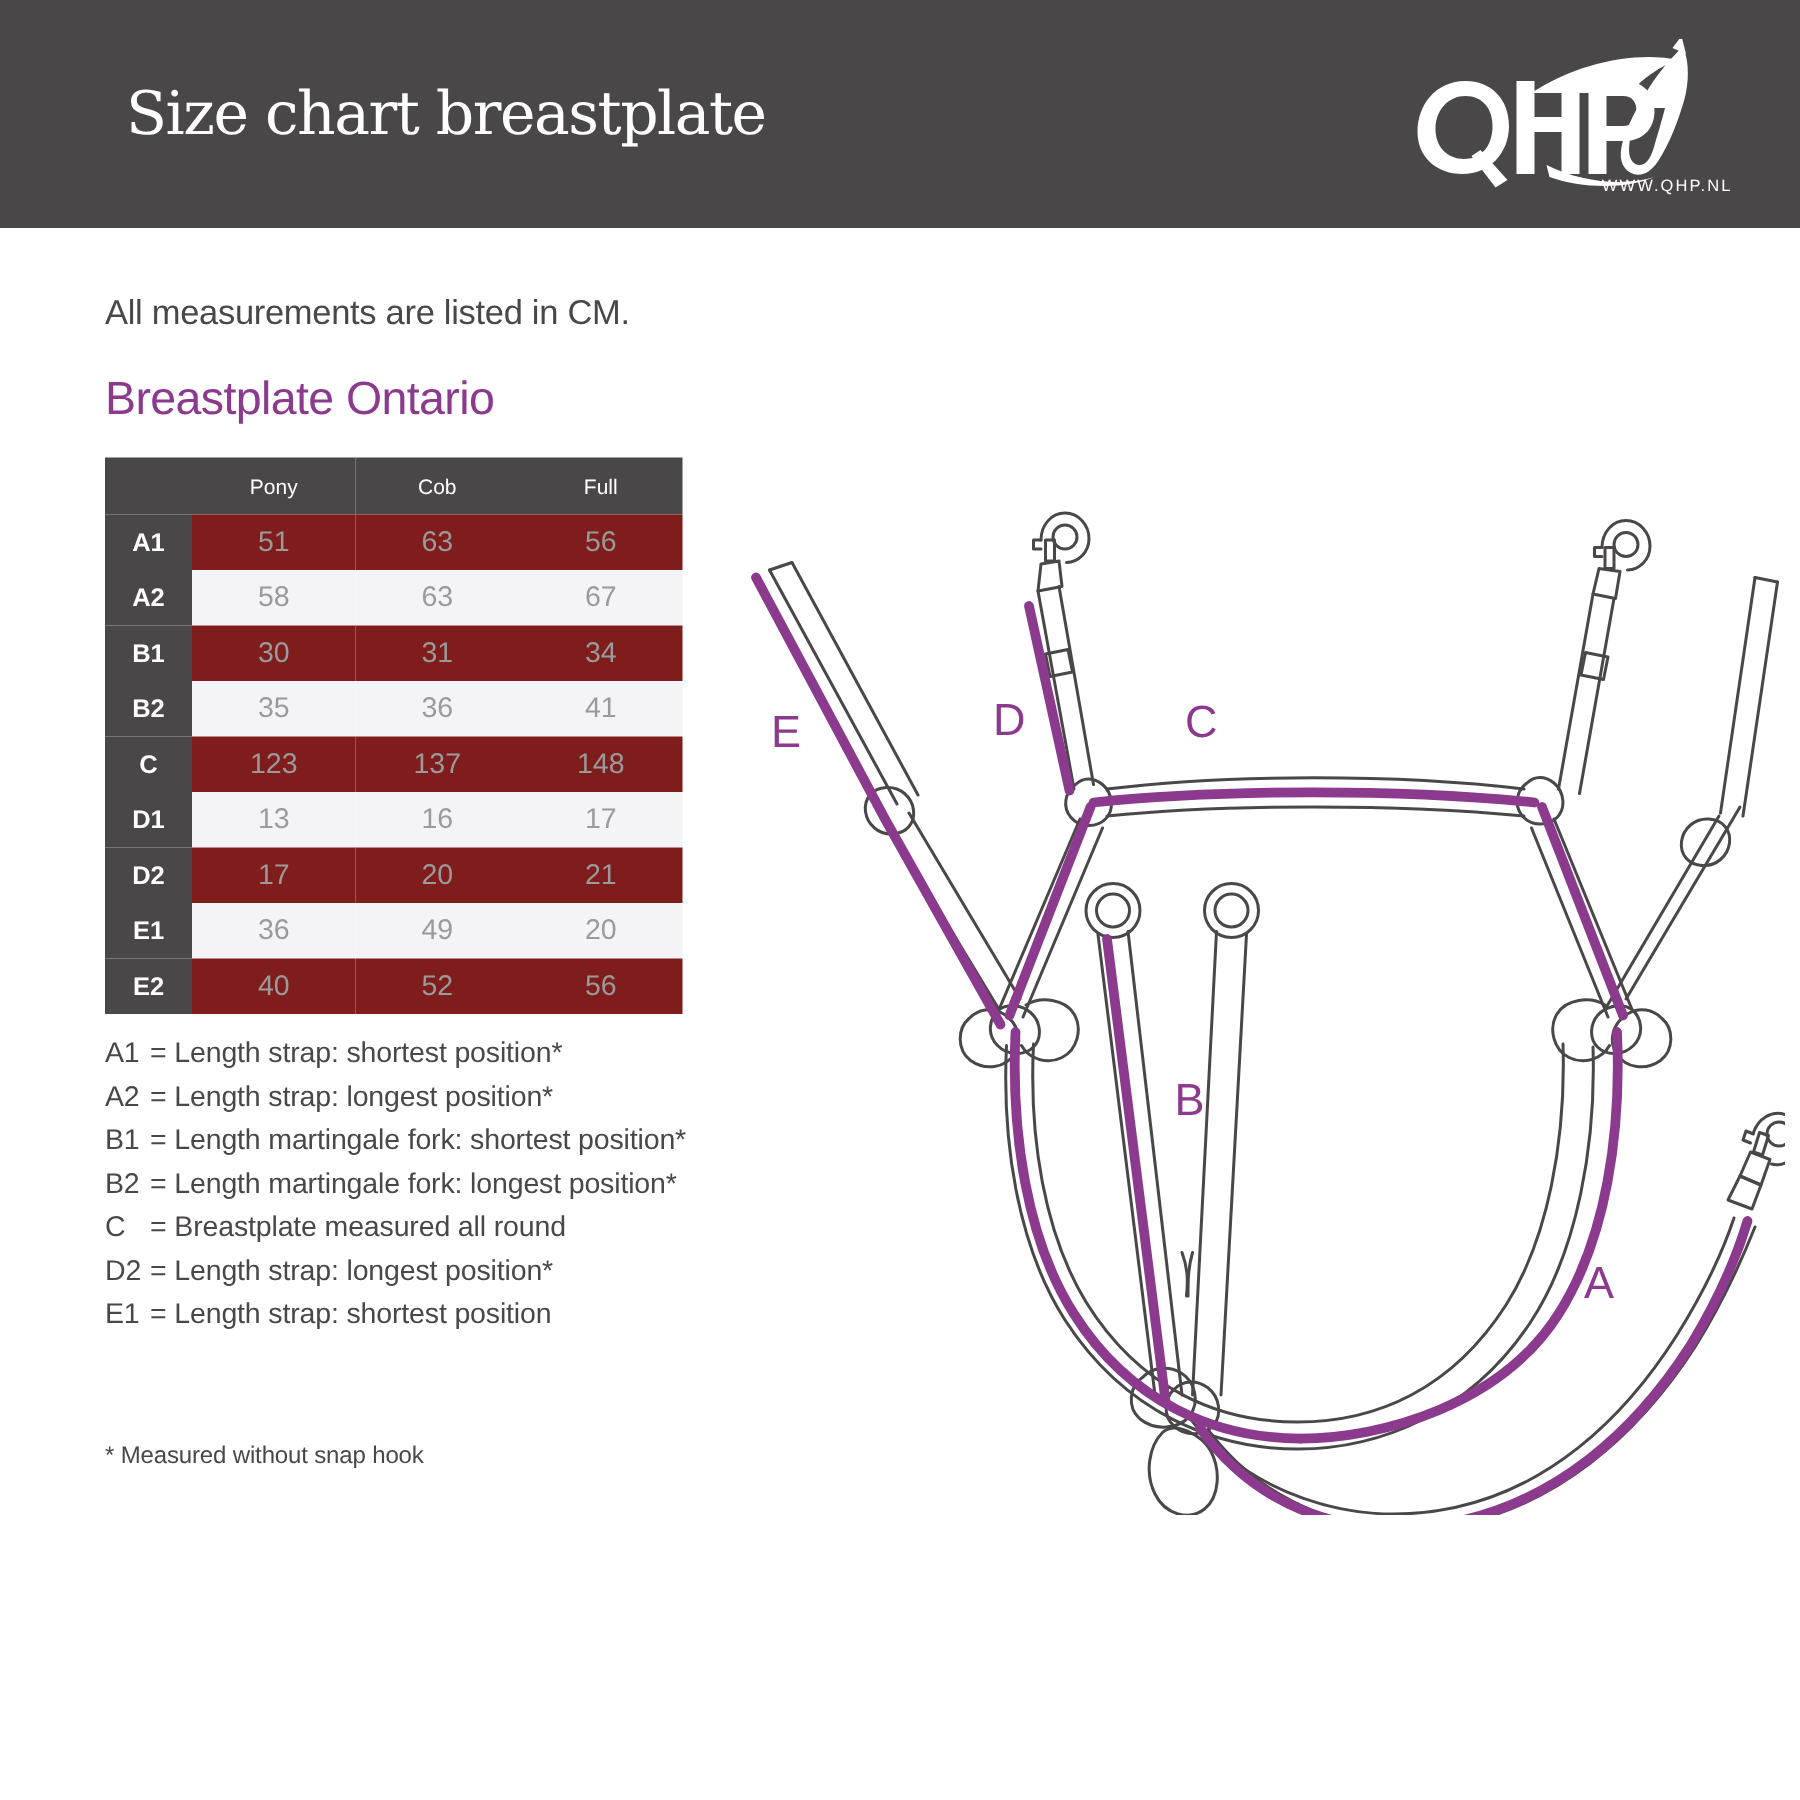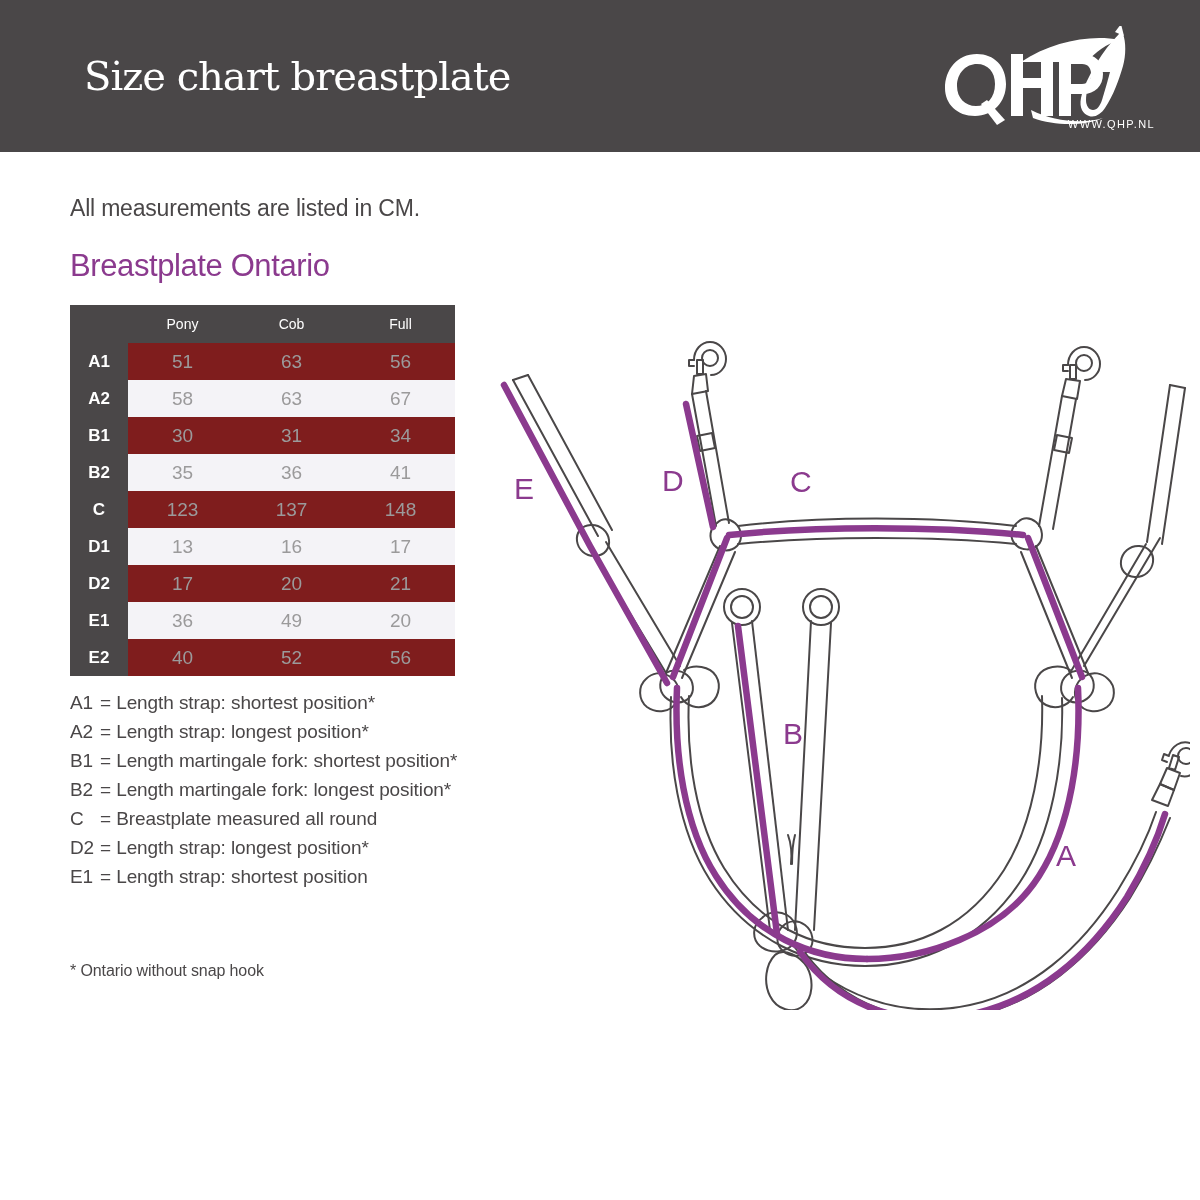--- a/index.html
+++ b/index.html
@@ -226,21 +226,21 @@
       <span class="lcode">C</span><span>=</span>&nbsp;<span>Breastplate measured all round</span>
     </div>
     <div class="legend-line">
       <span class="lcode">D2</span><span>=</span>&nbsp;<span>Length strap: longest position*</span>
     </div>
     <div class="legend-line">
       <span class="lcode">E1</span><span>=</span>&nbsp;<span>Length strap: shortest position</span>
     </div>
   </div>
 
-  <div id="footnote">* Ontario without snap hook</div>
+  <div id="footnote">* Measured without snap hook</div>
 
   <div id="diagram">
     <svg viewBox="0 0 720 680">
       <g fill="none" stroke="#4a4748" stroke-width="2" stroke-linecap="round" stroke-linejoin="round">
 
         <path d="M43 50 L128 206"></path>
         <path d="M58 45 L142 200"></path>
         <path d="M43 50 L58 45"></path>
 
         <path d="M110 200 C105 206 106 216 113 222 C120 228 131 227 136 221

